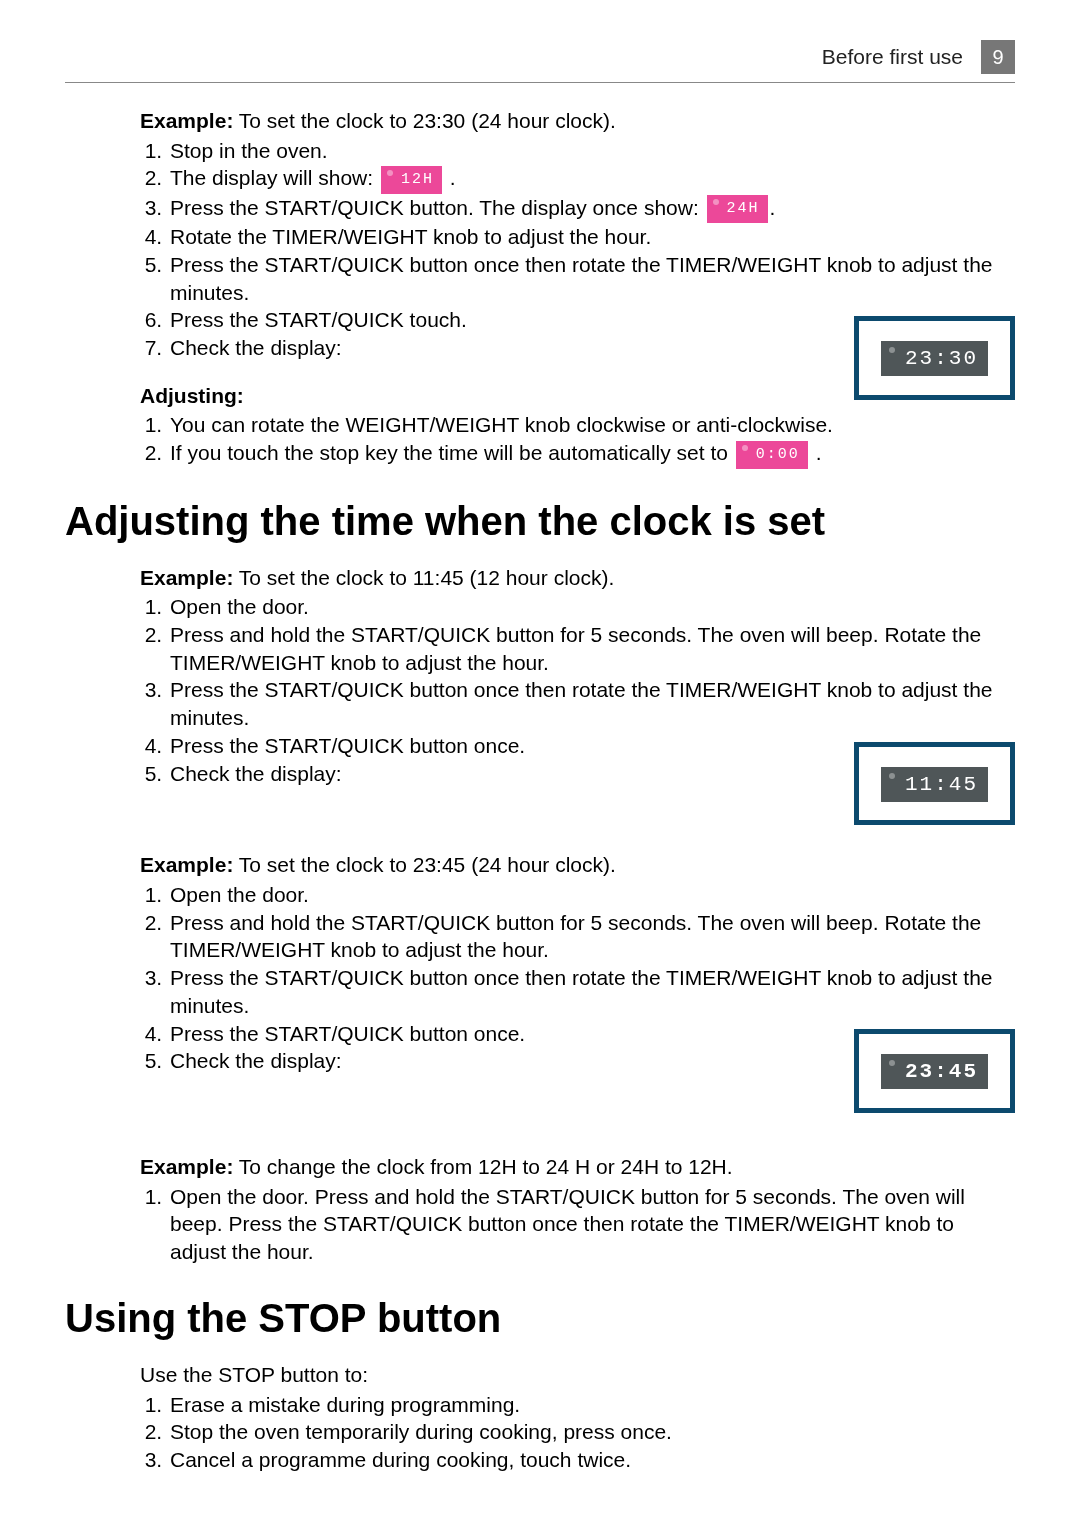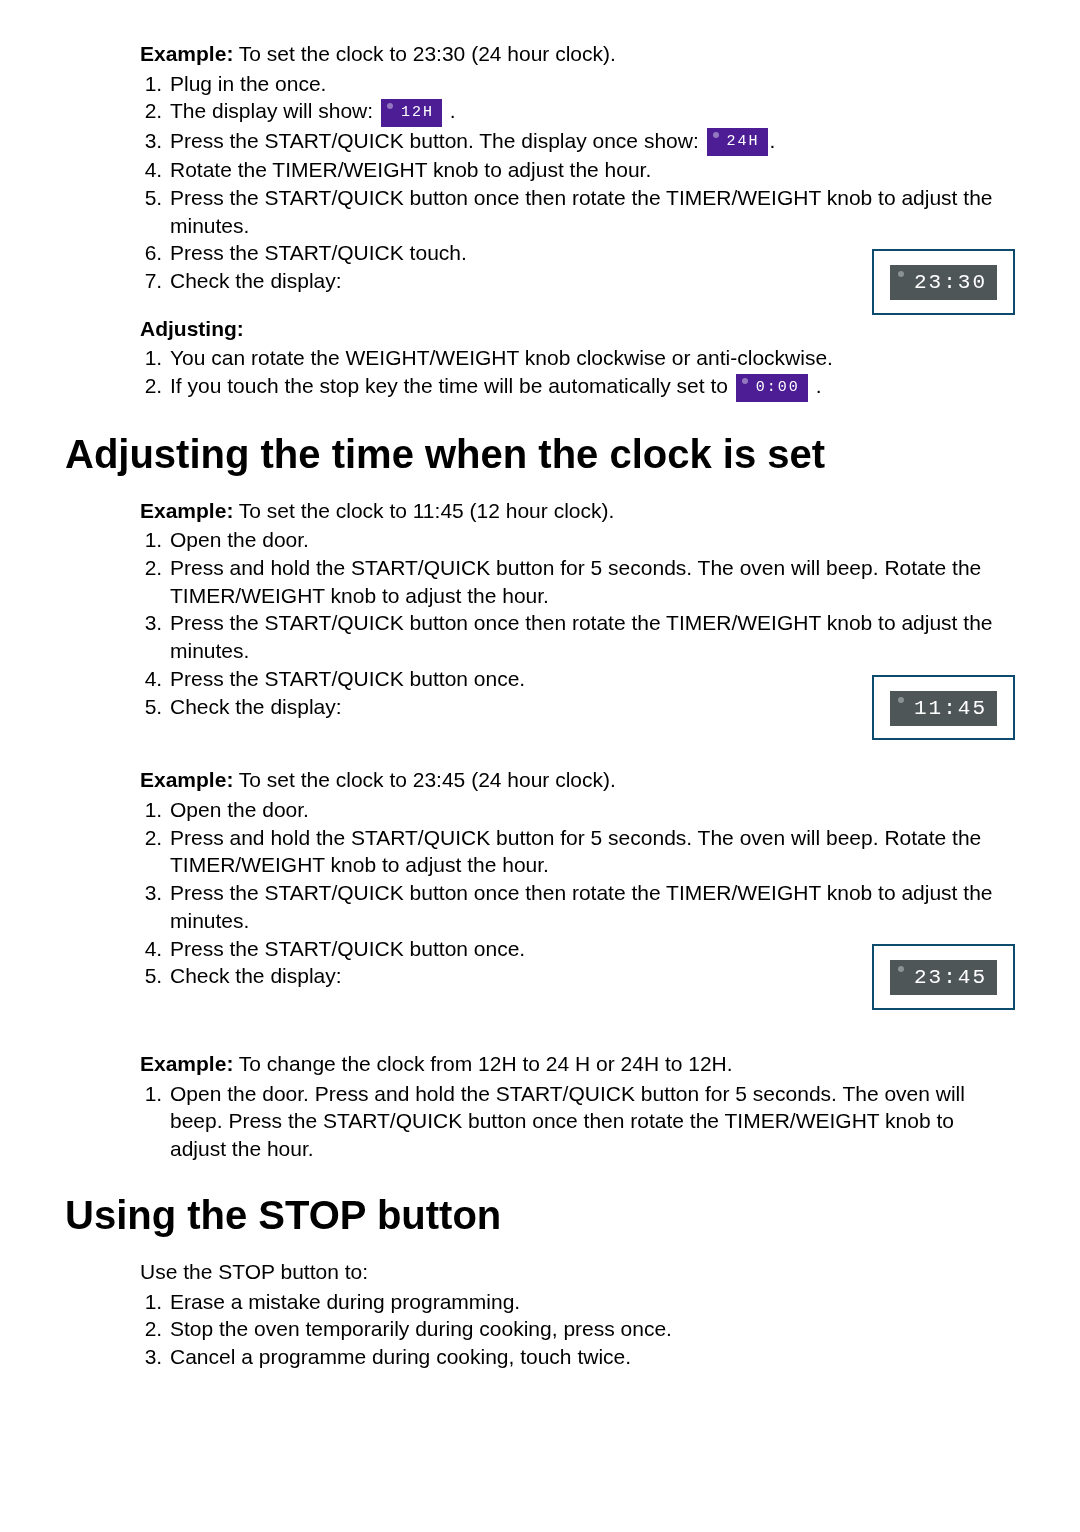--- a/index.html
+++ b/index.html
@@ -50,21 +50,21 @@
   ol.nlist {
     margin: 2px 0 2px 0;
     padding-left: 28px;
   }
   ol.nlist li {
     margin: 0;
     padding-left: 2px;
   }
   .display-chip {
     display: inline-block;
-    background: #4c1d95;
+    background: #ec4899;
     color: #fff;
     font-family: 'Courier New', monospace;
     font-size: 15px;
     letter-spacing: 2px;
     padding: 4px 8px 4px 20px;
     vertical-align: middle;
     position: relative;
     margin: 0 2px;
   }
   .display-chip::before {
@@ -72,22 +72,22 @@
     position: absolute;
     left: 6px;
     top: 4px;
     width: 6px;
     height: 6px;
     background: #fff;
     border-radius: 50%;
     opacity: 0.4;
   }
   .display-box {
-    border: 2px solid #0c4a6e;
-    padding: 16px;
+    border: 5px solid #0c4a6e;
+    padding: 22px;
     float: right;
     margin-left: 24px;
     margin-top: -4px;
   }
   .display-inner {
     background: #4f5658;
     color: #fff;
     font-family: 'Courier New', monospace;
     font-size: 21px;
     letter-spacing: 2px;
@@ -118,27 +118,31 @@
     content: "";
     display: table;
     clear: both;
   }
   .spacer { height: 26px; clear: both; }
 </style>
 </head>
 <body>
 
 <div class="page">
+  <div class="header-row">
+    <span class="header-title">Before first use</span>
+    <span class="page-num">9</span>
+  </div>
 
   <div class="content-indent body-text clearfix">
     <div>
       <span class="bold">Example:</span><span> To set the clock to 23:30 (24 hour clock).</span>
     </div>
     <ol class="nlist">
-      <li>Plug in the once.</li>
+      <li>Stop in the oven.</li>
       <li>
         <span>The display will show: </span><span class="display-chip">12H</span><span> .</span>
       </li>
       <li>
         <span>Press the START/QUICK button. The display once show: </span><span class="display-chip">24H</span><span>.</span>
       </li>
       <li>Rotate the TIMER/WEIGHT knob to adjust the hour.</li>
       <li>Press the START/QUICK button once then rotate the TIMER/WEIGHT knob to adjust the minutes.</li>
       <li>Press the START/QUICK touch.</li>
       <li style="overflow:visible;">
@@ -184,21 +188,21 @@
     <div>
       <span class="bold">Example:</span><span> To set the clock to 23:45 (24 hour clock).</span>
     </div>
     <ol class="nlist">
       <li>Open the door.</li>
       <li>Press and hold the START/QUICK button for 5 seconds. The oven will beep. Rotate the TIMER/WEIGHT knob to adjust the hour.</li>
       <li>Press the START/QUICK button once then rotate the TIMER/WEIGHT knob to adjust the minutes.</li>
       <li>Press the START/QUICK button once.</li>
       <li>
         <span>Check the display:</span>
-        <span class="display-box" style="margin-top:-18px;">
+        <span class="display-box" style="margin-top:-18px;font-weight:bold;">
           <span class="display-inner">23:45</span>
         </span>
       </li>
     </ol>
 
     <div class="spacer" style="height:40px;"></div>
 
     <div>
       <span class="bold">Example:</span><span> To change the clock from 12H to 24 H or 24H to 12H.</span>
     </div>

